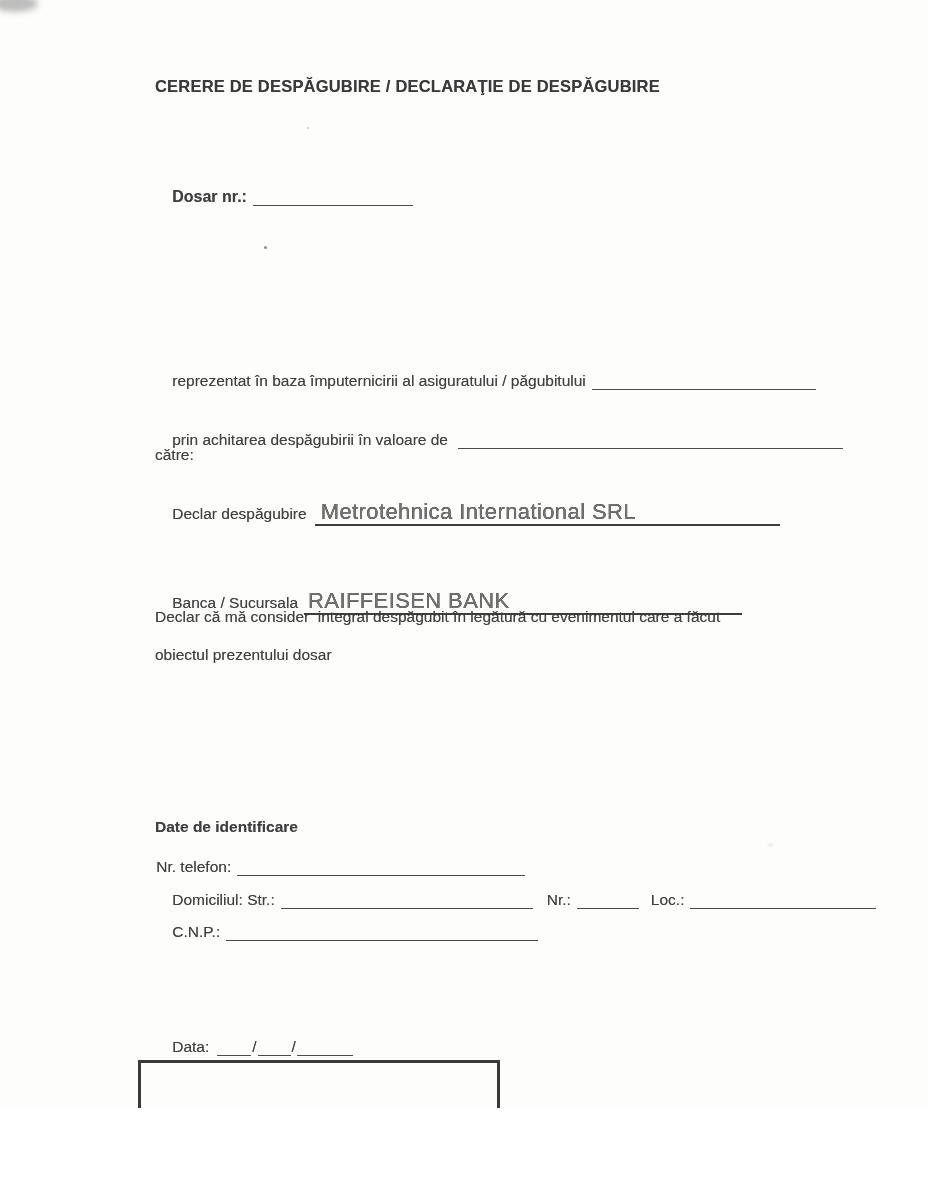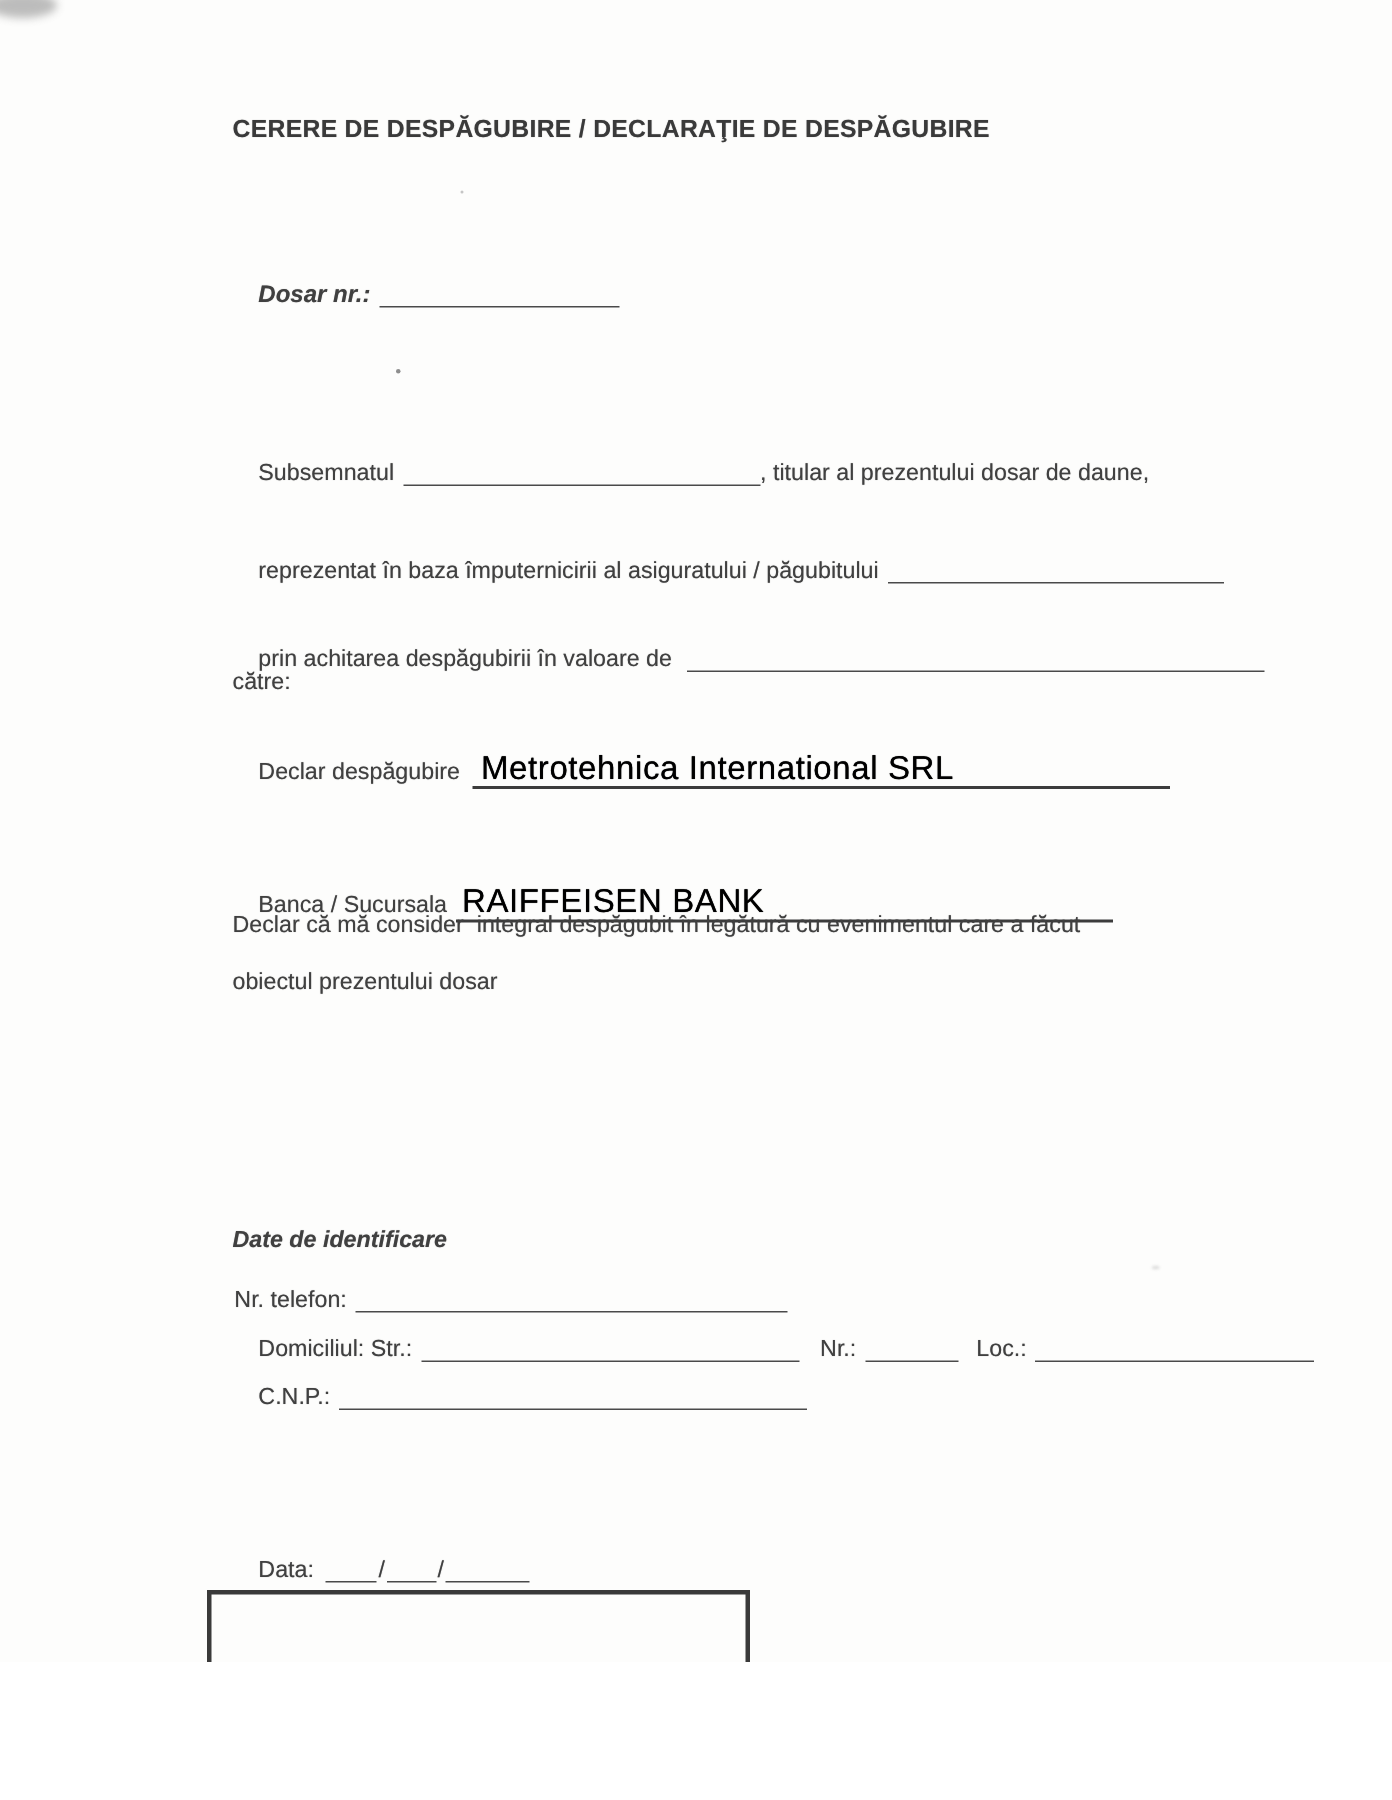--- a/index.html
+++ b/index.html
@@ -9,33 +9,33 @@
     font-family:"Liberation Sans", sans-serif;
   }
   .line {
     position:absolute; white-space:pre;
     font-size:15.5px; line-height:19px; color:#404040;
     text-shadow:0 0 0.6px rgba(64,64,64,0.55);
   }
   .title-line {
     font-weight:700; font-size:16.5px; color:#3a3a3a; letter-spacing:0.2px;
   }
-  .b { font-weight:700;font-style:italic; }
+  .b { font-weight:700; }
   
   .fill {
     display:inline-block; height:1px; margin-left:6px;
     border-bottom:1.8px solid #4a4a4a; transform:translateY(4px);
   }
   
   .vfill {
     display:inline-block; margin-left:6px;
     border-bottom:2px solid #3c3c3c; vertical-align:baseline;
   }
   .typed {
-    font-size:22px; line-height:24px; color:#000000;
+    font-size:22px; line-height:24px; color:#737373;
     letter-spacing:0.4px; text-shadow:0 0 0.5px #000;
   }
   .sigbox {
     position:absolute; left:138px; top:1060px; width:356px; height:89px;
     border:3px solid #3a3a3a; background:transparent;
   }
   .sig-line { font-family:"DejaVu Sans", sans-serif; font-size:16px; color:#404040; }
   .artifact { position:absolute; pointer-events:none; }
   .smudge-topleft {
     left:-8px; top:-5px; width:46px; height:17px;
@@ -62,23 +62,20 @@
   <div class="artifact speckle" style="left:392px; top:1178px; width:3px; height:3px; opacity:.7;"></div>
   <div class="artifact speckle" style="left:768px; top:844px; width:5px; height:2px; opacity:.35; filter:blur(1px);"></div>
   <div class="artifact bottom-band"></div>
 
   <div class="line title-line" style="left:155px; top:77px;">CERERE DE DESPĂGUBIRE / DECLARAŢIE DE DESPĂGUBIRE</div>
 
   <div class="line" style="left:155px; top:168px;">
     <span class="b" style="font-size:16px;">Dosar nr.:</span><span class="fill" style="width:160px;"></span>
   </div>
 
-  <div class="line" style="left:155px; top:287px;">
-    <span>Subsemnatul</span><span class="fill" style="width:238px;"></span><span>, titular al prezentului dosar de daune,</span>
-  </div>
 
   <div class="line" style="left:155px; top:352px;">
     <span>reprezentat în baza împuternicirii al asiguratului / păgubitului</span><span class="fill" style="width:224px;"></span>
   </div>
 
   <div class="line" style="left:155px; top:411px;">
     <span>prin achitarea despăgubirii în valoare de</span><span class="fill" style="width:385px; margin-left:10px;"></span>
   </div>
 
   <div class="line" style="left:155px; top:445px;">către:</div>

